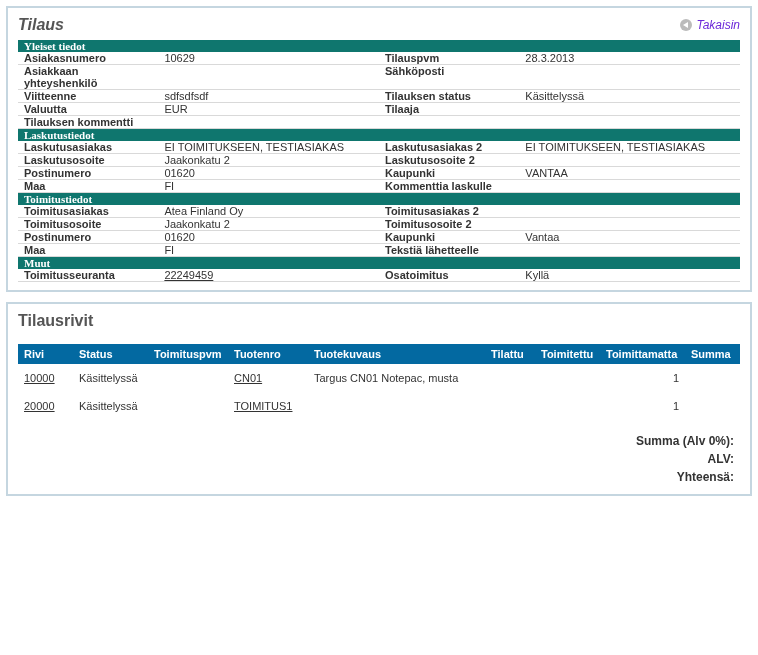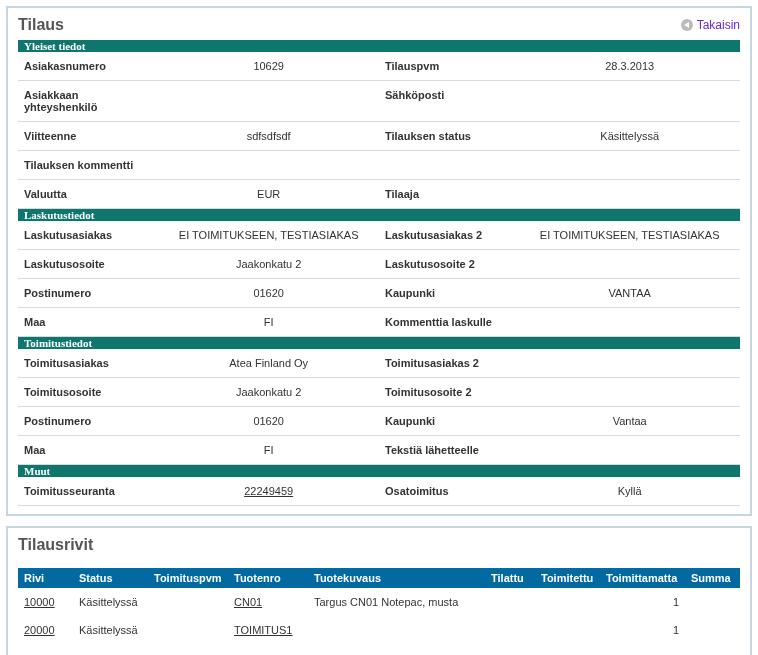--- a/index.html
+++ b/index.html
@@ -14,20 +14,21 @@
   .panel {
     border: 2px solid #c5d6e0;
     padding: 8px 10px;
     margin-bottom: 10px;
   }
   .panel-header {
     display: flex;
     justify-content: space-between;
     align-items: center;
     margin-bottom: 6px;
+    font-style: italic;
   }
   .panel-title {
     font-size: 16px;
     font-weight: bold;
     color: #555;
   }
   .back-link {
     font-size: 12px;
     color: #6d28d9;
     display: flex;
@@ -63,30 +64,29 @@
     font-family: Liberation Serif, serif;
   }
   .field-grid {
     width: 100%;
     border-collapse: collapse;
   }
   .field-grid tr {
     border-bottom: 1px solid #d9d9d9;
   }
   .field-grid td {
-    padding: 8px 6px;
+    padding: 0 6px;
     vertical-align: top;
   }
   .label-cell {
     font-weight: bold;
     width: 140px;
   }
   .value-cell {
     width: 220px;
-    text-align: center;
   }
   a.link {
     color: #333;
     text-decoration: underline;
     cursor: pointer;
   }
   
   .lines-table {
     width: 100%;
     border-collapse: collapse;
@@ -140,28 +140,28 @@
       <td class="label-cell">Sähköposti</td>
       <td class="value-cell"></td>
     </tr>
     <tr>
       <td class="label-cell">Viitteenne</td>
       <td class="value-cell">sdfsdfsdf</td>
       <td class="label-cell">Tilauksen status</td>
       <td class="value-cell">Käsittelyssä</td>
     </tr>
     <tr>
-      <td class="label-cell">Tilauksen kommentti</td>
-      <td class="value-cell" colspan="3"></td>
-    </tr>
-    <tr>
       <td class="label-cell">Valuutta</td>
       <td class="value-cell">EUR</td>
       <td class="label-cell">Tilaaja</td>
       <td class="value-cell"></td>
+    </tr>
+    <tr>
+      <td class="label-cell">Tilauksen kommentti</td>
+      <td class="value-cell" colspan="3"></td>
     </tr>
   </tbody>
     </table>
 
   <div class="section-header">Laskutustiedot</div>
   <table class="field-grid">
     <tbody>
         <tr>
       <td class="label-cell">Laskutusasiakas</td>
       <td class="value-cell">EI TOIMITUKSEEN, TESTIASIAKAS</td>

